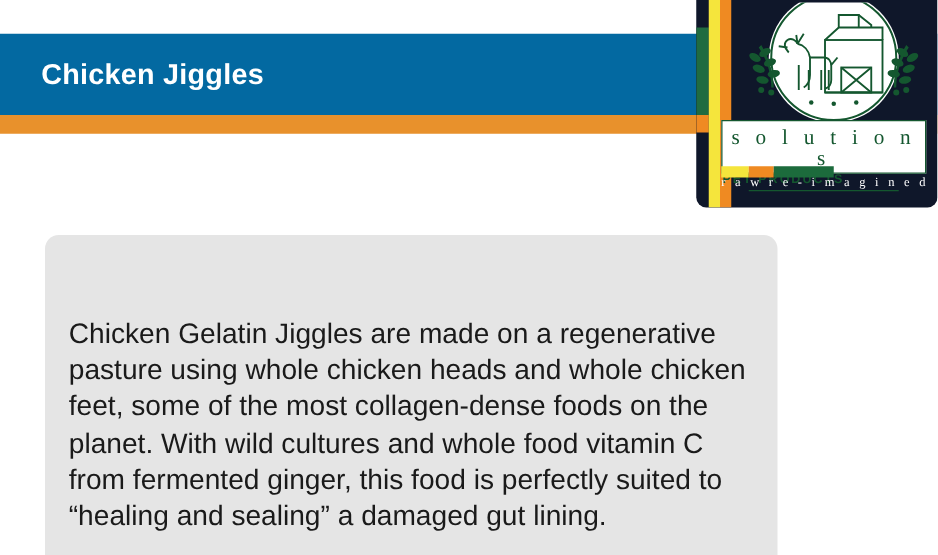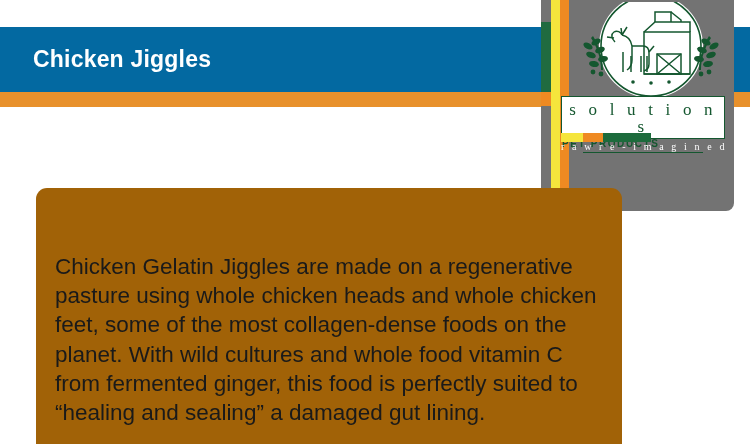--- a/index.html
+++ b/index.html
@@ -39,25 +39,25 @@
     left: 0;
     top: 92px;
     width: 750px;
     height: 15px;
     background: #e8912c;
   }
 
   
   .logo-block {
     position: absolute;
-    right: 16px;
+    right: 0;
     top: 0;
     width: 193px;
-    height: 211px;
-    background: #737373;
+    height: 166px;
+    background: #0f172a;
     border-bottom-left-radius: 8px;
     border-bottom-right-radius: 8px;
     overflow: hidden;
   }
   .logo-stripe {
     position: absolute;
     top: 0;
     bottom: 0;
     width: 9px;
   }
@@ -151,21 +151,21 @@
   .sw-orange { width: 20px; background: #ef8a22; }
   .sw-green  { width: 48px; background: #1c6b3c; }
 
   
   .content-card {
     position: absolute;
     left: 36px;
     top: 188px;
     width: 586px;
     height: 256px;
-    background: #a16207;
+    background: #e5e5e5;
     border-radius: 11px 11px 0 0;
     box-sizing: border-box;
   }
   .content-body {
     position: absolute;
     left: 19px;
     top: 64px;
     width: 552px;
     color: #1a1a1a;
     font-size: 22.5px;

